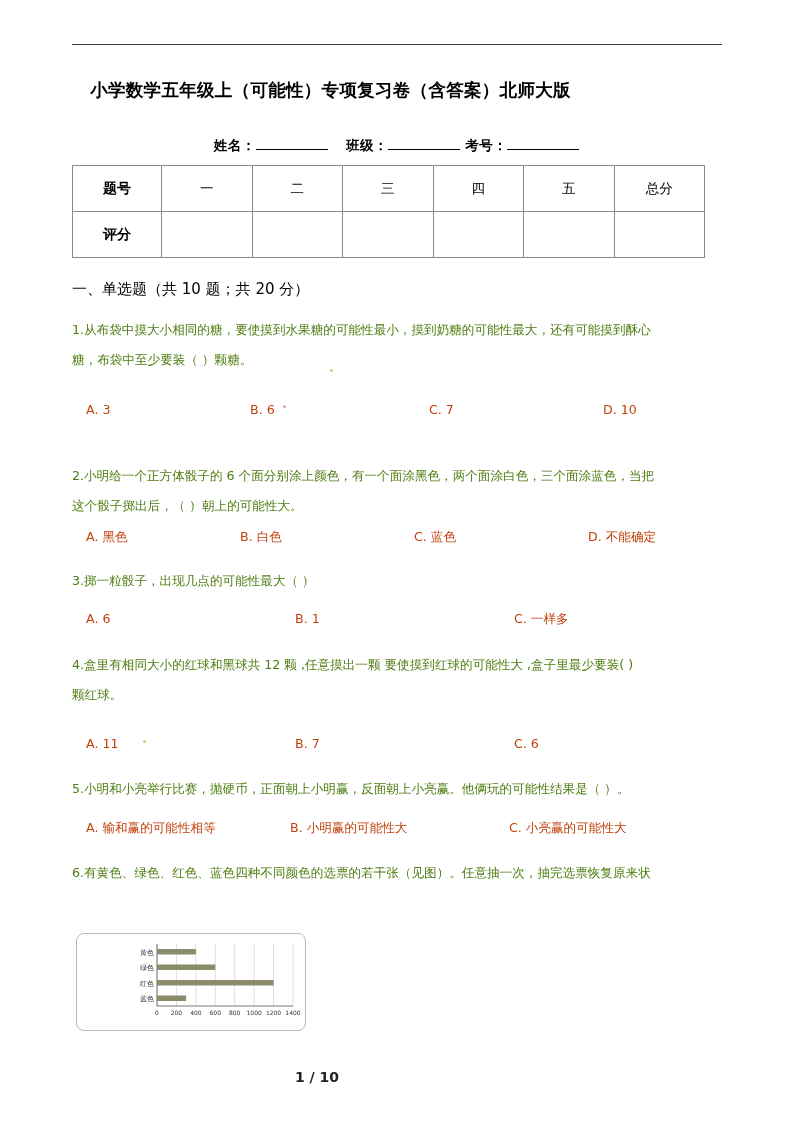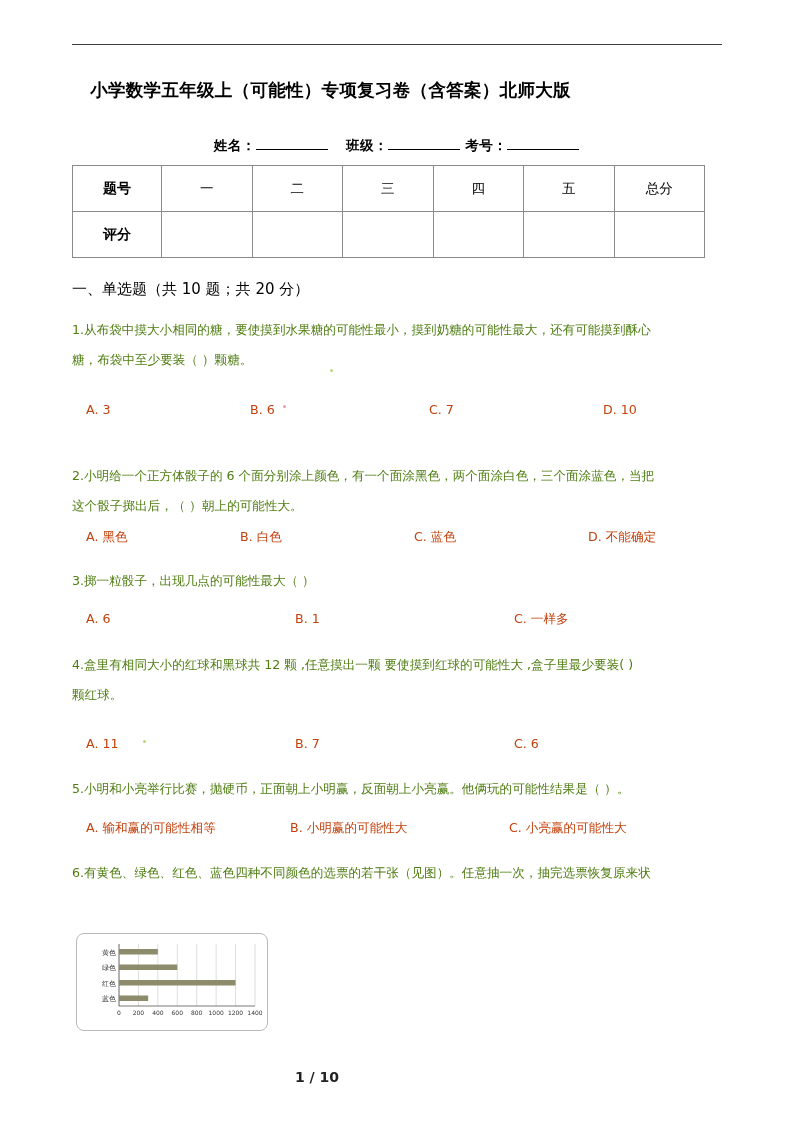--- a/index.html
+++ b/index.html
@@ -123,20 +123,21 @@
   }
   .chart-box {
     position: absolute;
     left: 76px;
     top: 933px;
     width: 190px;
     height: 96px;
     border: 1px solid #b9b9b9;
     border-radius: 8px;
     background: #ffffff;
+    padding-left: 38px;
   }
   .footer {
     position: absolute;
     left: 0;
     top: 1069px;
     width: 634px;
     text-align: center;
     font-size: 14px;
     font-weight: bold;
     color: #222;

